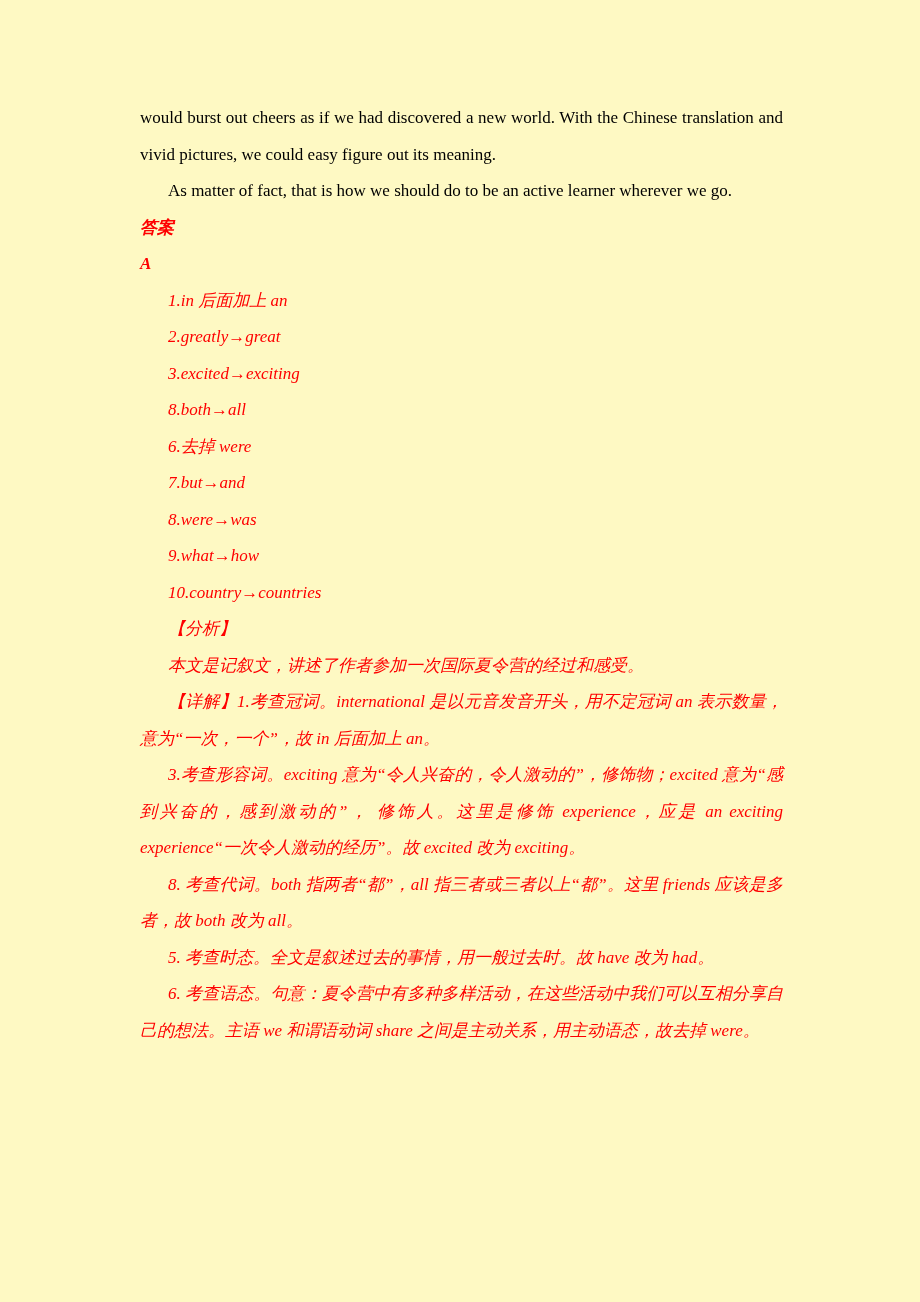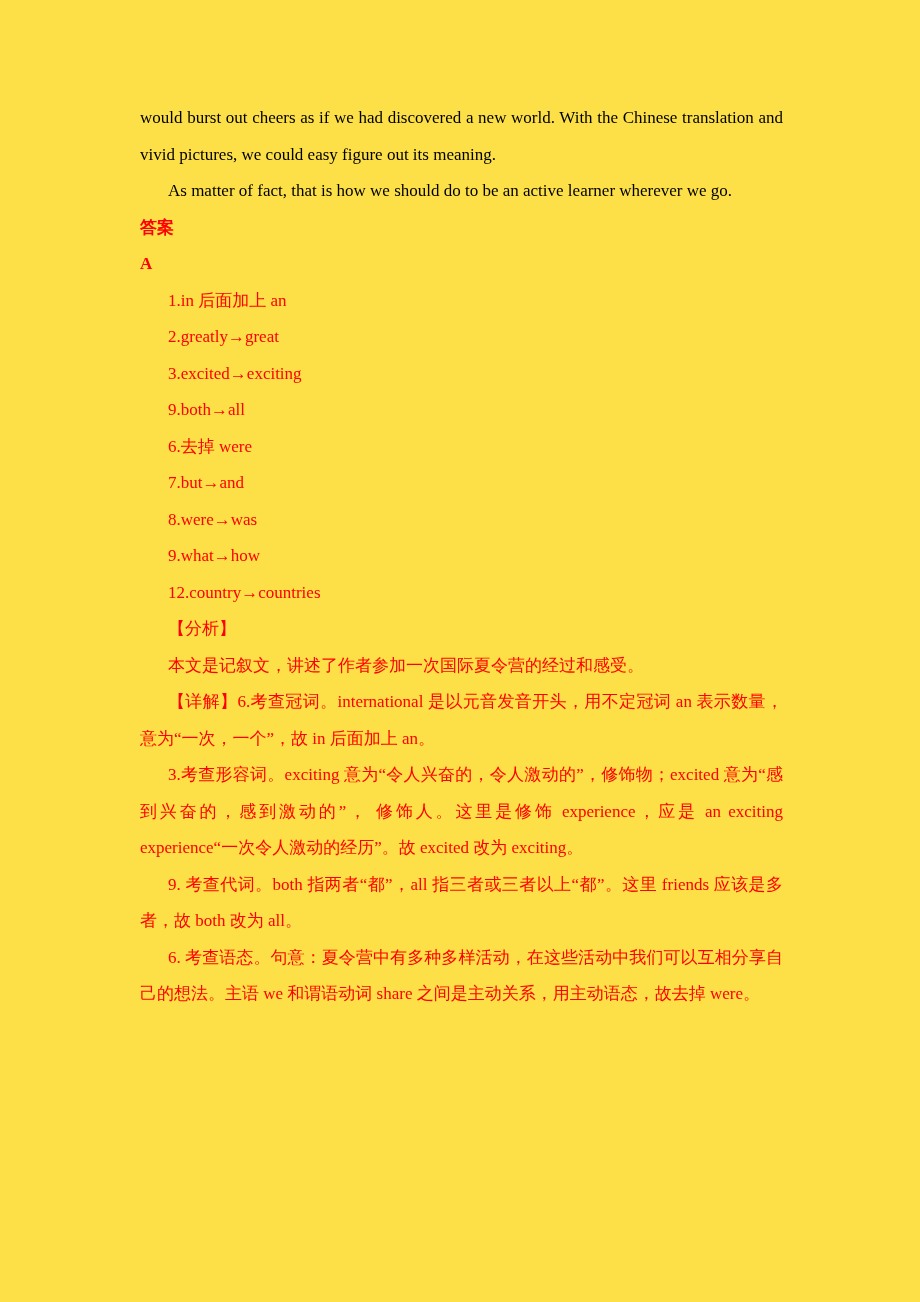--- a/index.html
+++ b/index.html
@@ -5,34 +5,34 @@
   html, body {
     margin: 0;
     padding: 0;
     background: #ffffff;
   }
   .page {
     position: relative;
     box-sizing: border-box;
     width: 920px;
     height: 1302px;
-    background: #fde047;
+    background: #fef9c3;
     padding: 100px 137px 0 140px;
     font-family: "Liberation Serif", "DejaVu Serif", serif;
     overflow: hidden;
   }
   .page p {
     margin: 0;
     font-size: 17px;
     line-height: 36.5px;
     text-align: justify;
     word-break: break-word;
   }
   .black { color: #000000; }
-  .red   { color: #fe0000; }
+  .red   { color: #fe0000; font-style: italic; }
   .indent { text-indent: 28px; }
   .title {
     font-size: 22px;
     line-height: 45px;
     font-weight: bold;
     text-align: center;
     text-indent: 0;
   }
   .option {
     font-weight: bold;
@@ -48,28 +48,29 @@
   <p class="black">would burst out cheers as if we had discovered a new world. With the Chinese translation and vivid pictures, we could easy figure out its meaning.</p>
   <p class="black indent">As matter of fact, that is how we should do to be an active learner wherever we go.</p>
 
   <p class="red title">答案</p>
   <p class="red option">A</p>
 
 
   <p class="red indent">1.in 后面加上 an</p>
   <p class="red indent">2.greatly→great</p>
   <p class="red indent">3.excited→exciting</p>
-  <p class="red indent">9.both→all</p>
+  <p class="red indent">8.both→all</p>
   <p class="red indent">6.去掉 were</p>
   <p class="red indent">7.but→and</p>
   <p class="red indent">8.were→was</p>
   <p class="red indent">9.what→how</p>
-  <p class="red indent">12.country→countries</p>
+  <p class="red indent">10.country→countries</p>
 
   <p class="red indent">【分析】</p>
   <p class="red indent">本文是记叙文，讲述了作者参加一次国际夏令营的经过和感受。</p>
 
-  <p class="red indent">【详解】6.考查冠词。international 是以元音发音开头，用不定冠词 an 表示数量，意为“一次，一个”，故 in 后面加上 an。</p>
+  <p class="red indent">【详解】1.考查冠词。international 是以元音发音开头，用不定冠词 an 表示数量，意为“一次，一个”，故 in 后面加上 an。</p>
   <p class="red indent">3.考查形容词。exciting 意为“令人兴奋的，令人激动的”，修饰物；excited 意为“感到兴奋的，感到激动的”， 修饰人。这里是修饰 experience，应是 an exciting experience“一次令人激动的经历”。故 excited 改为 exciting。</p>
-  <p class="red indent">9. 考查代词。both 指两者“都”，all 指三者或三者以上“都”。这里 friends 应该是多者，故 both 改为 all。</p>
+  <p class="red indent">8. 考查代词。both 指两者“都”，all 指三者或三者以上“都”。这里 friends 应该是多者，故 both 改为 all。</p>
+  <p class="red indent">5. 考查时态。全文是叙述过去的事情，用一般过去时。故 have 改为 had。</p>
   <p class="red indent">6. 考查语态。句意：夏令营中有多种多样活动，在这些活动中我们可以互相分享自己的想法。主语 we 和谓语动词 share 之间是主动关系，用主动语态，故去掉 were。</p>
 
 </div>
 
 </body></html>

